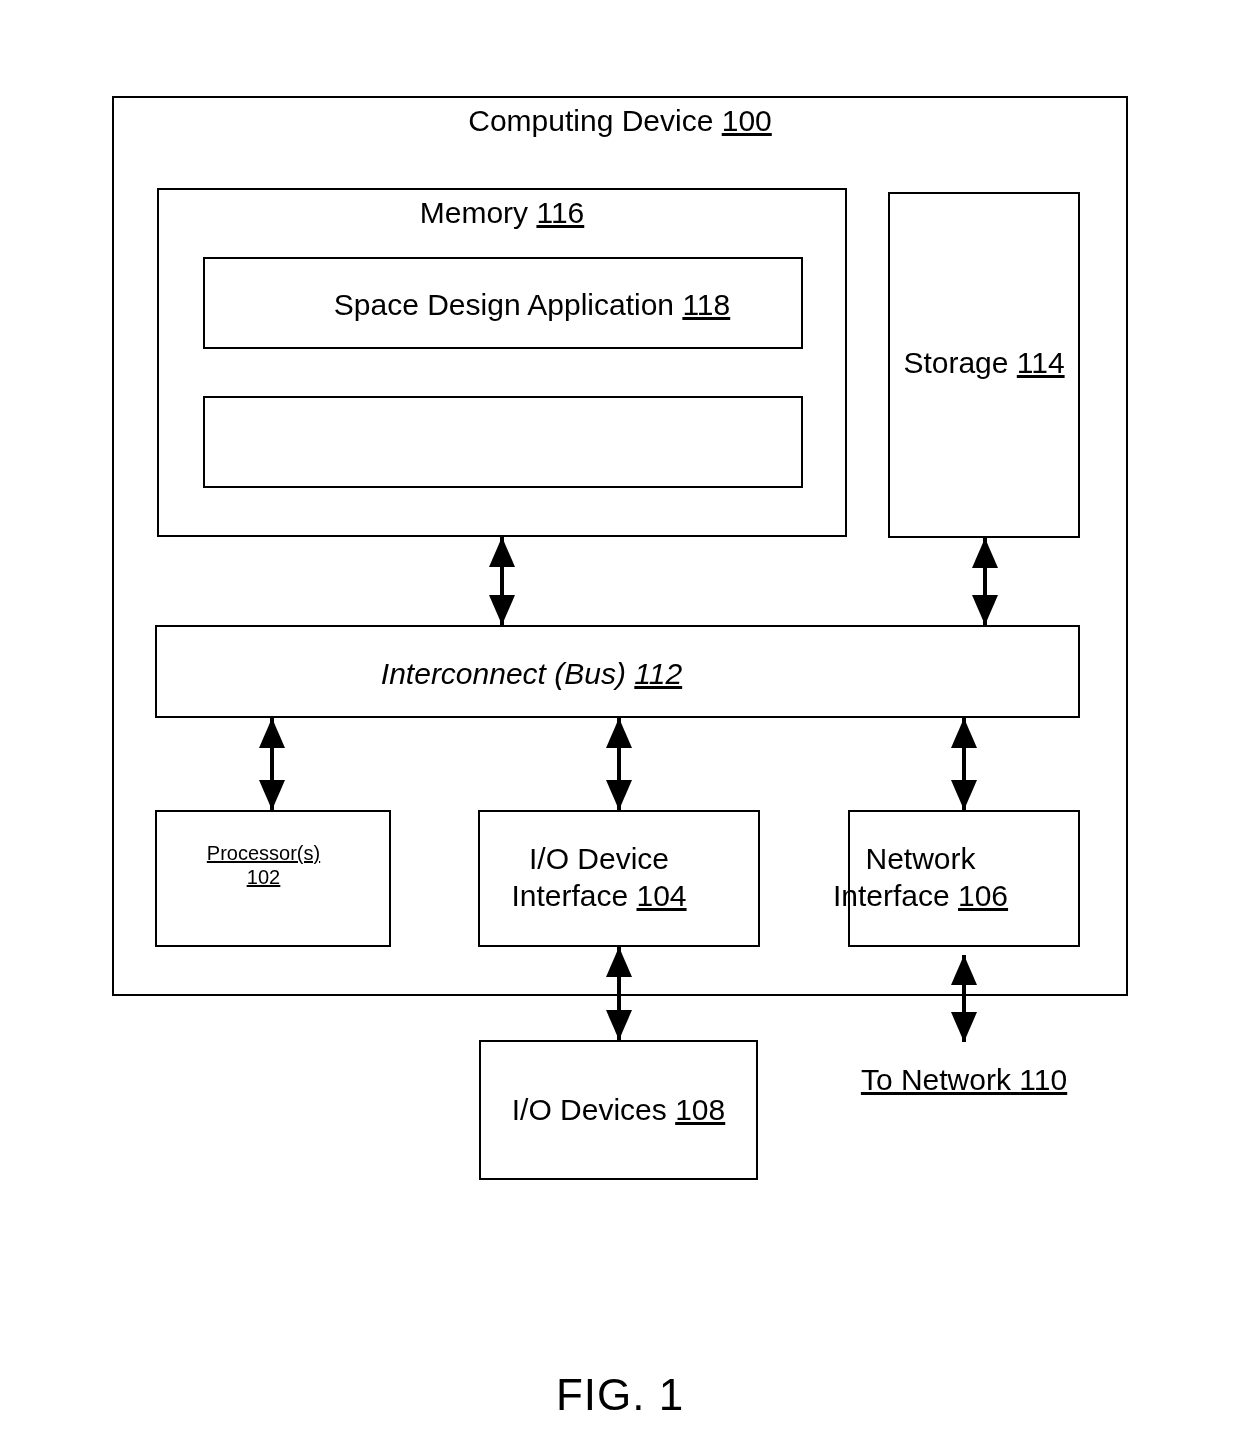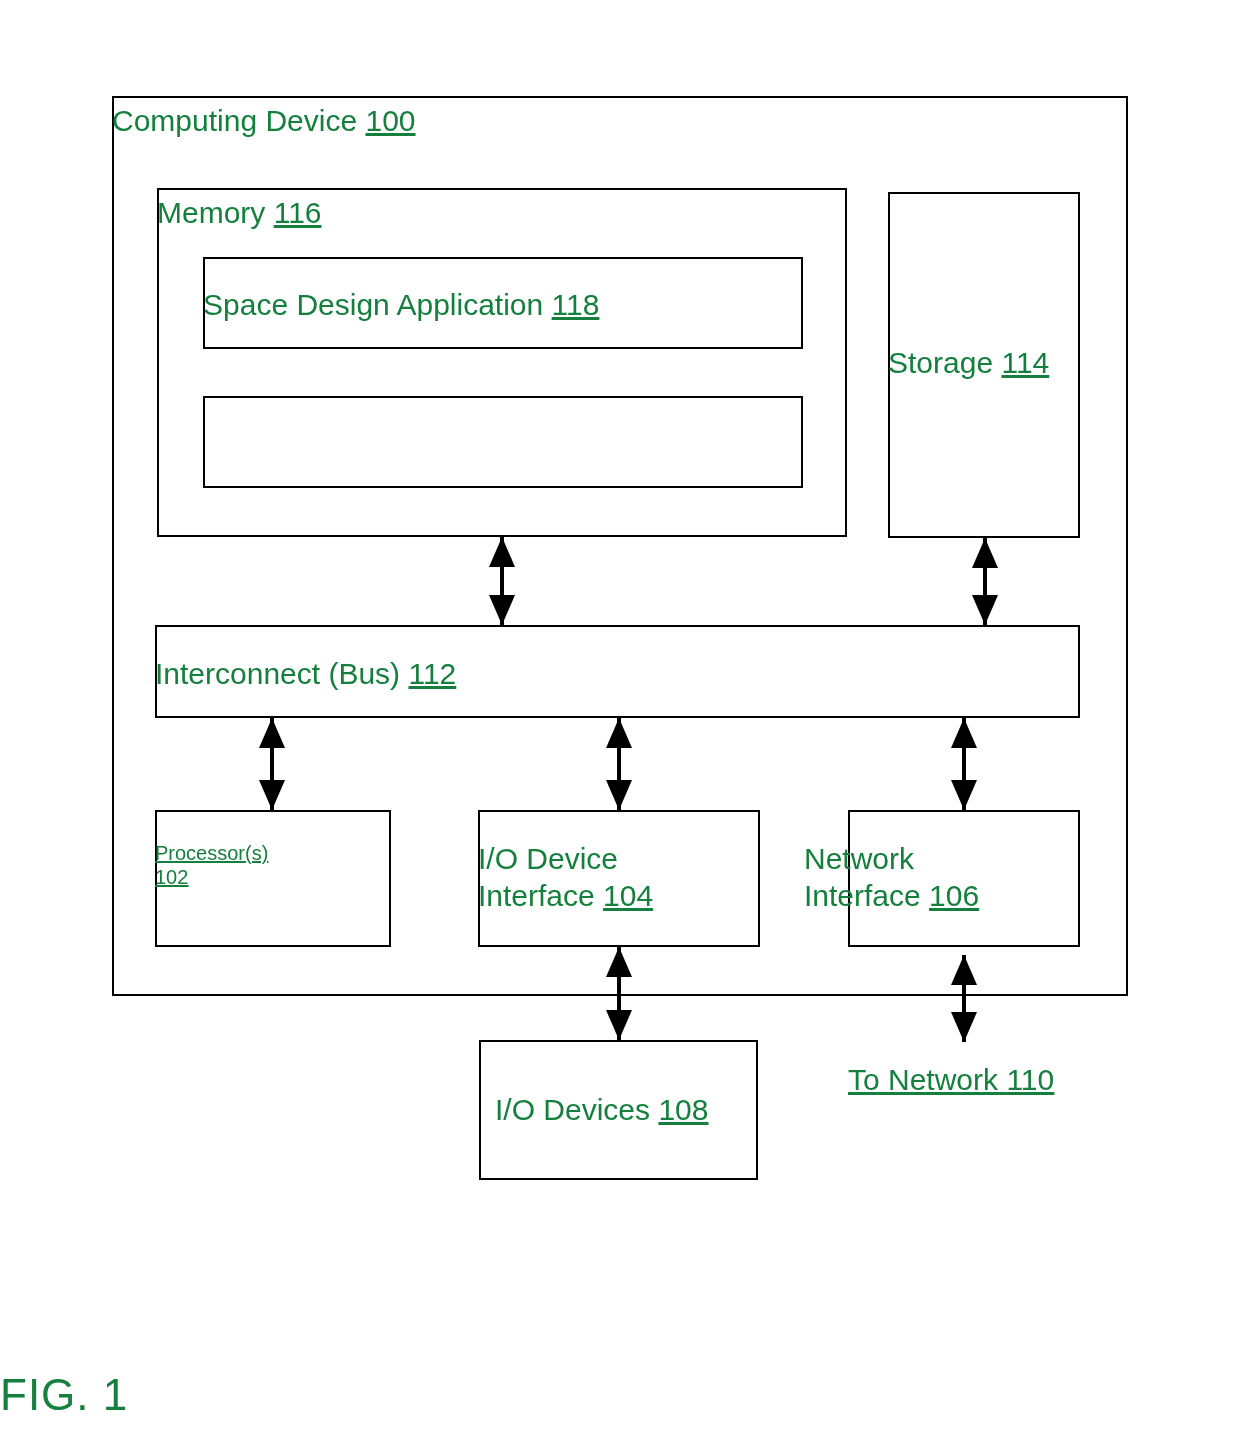--- a/index.html
+++ b/index.html
@@ -21,22 +21,22 @@
   }
   .box {
     position: absolute;
     box-sizing: border-box;
     border: 2px solid #000000;
     background: #ffffff;
   }
   .lbl {
     position: absolute;
     box-sizing: border-box;
-    text-align: left;
-    color: #15803d;
+    text-align: center;
+    color: #000000;
     white-space: pre;
     line-height: 1.22;
   }
   .u { text-decoration: underline; }
 
   
   #computing-device {
     left: 112px; top: 96px; width: 1016px; height: 900px;
   }
   #computing-device-title {
@@ -76,20 +76,21 @@
     font-size: 30px;
   }
 
   
   #interconnect-box {
     left: 155px; top: 625px; width: 925px; height: 93px;
   }
   #interconnect-label {
     left: 155px; top: 656px; width: 753px;
     font-size: 30px;
+    font-style: italic;
   }
 
   
   #processor-box {
     left: 155px; top: 810px; width: 236px; height: 137px;
   }
   #processor-label {
     left: 155px; top: 841px; width: 217px;
     font-size: 20px;
     text-decoration: underline;
@@ -109,21 +110,20 @@
     font-size: 30px;
   }
 
   
   #io-devices-box {
     left: 479px; top: 1040px; width: 279px; height: 140px;
   }
   #io-devices-label {
     left: 479px; top: 1092px; width: 279px;
     font-size: 30px;
-    margin-left: 16px;
   }
   #to-network-label {
     left: 848px; top: 1062px; width: 232px;
     font-size: 30px;
     text-decoration: underline;
   }
 
   
   #figure-caption {
     left: 0px; top: 1368px; width: 1240px;

